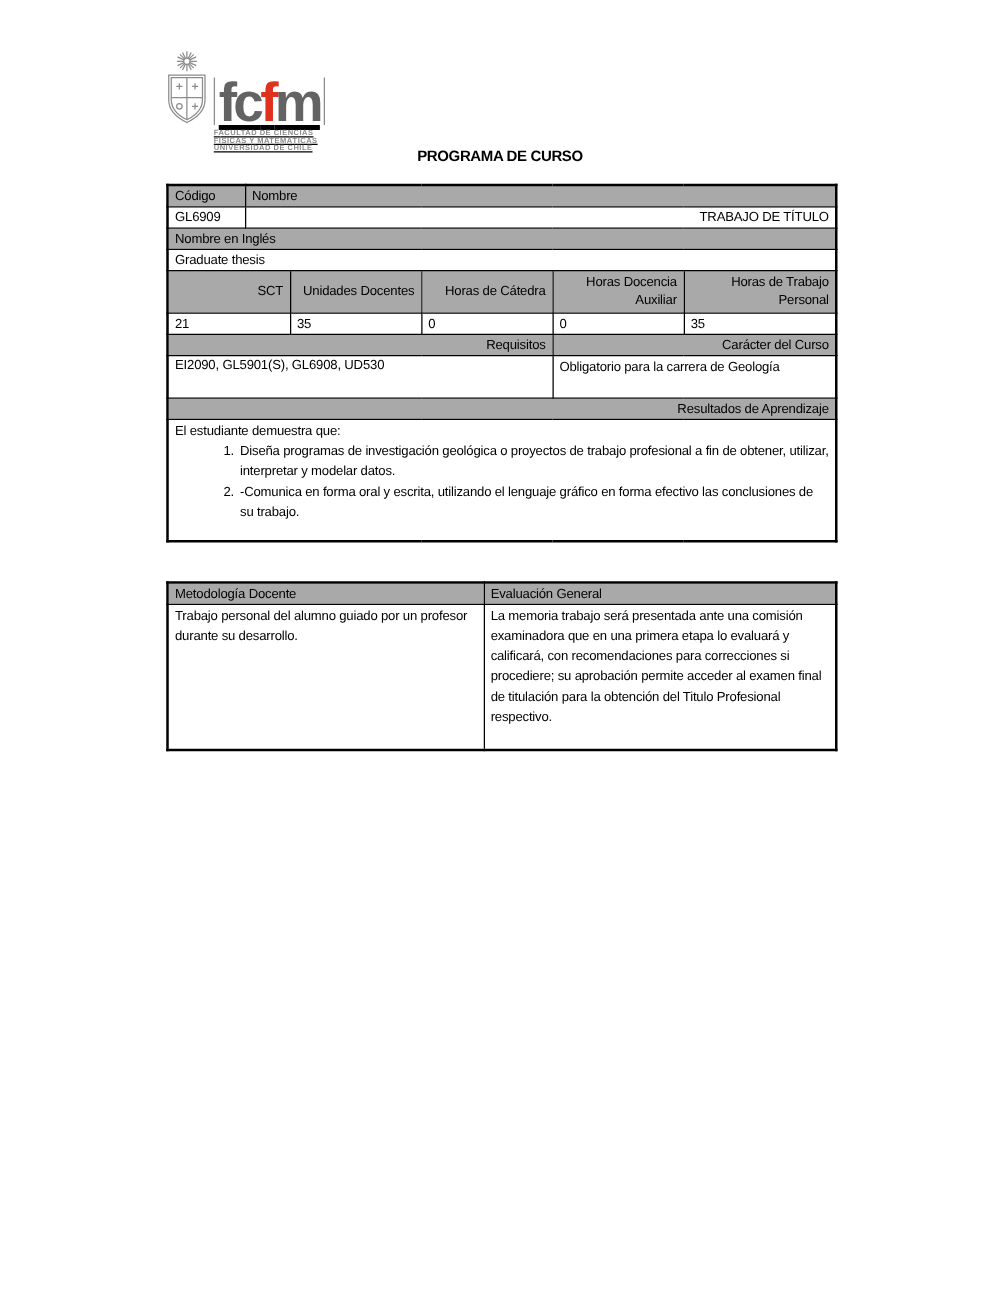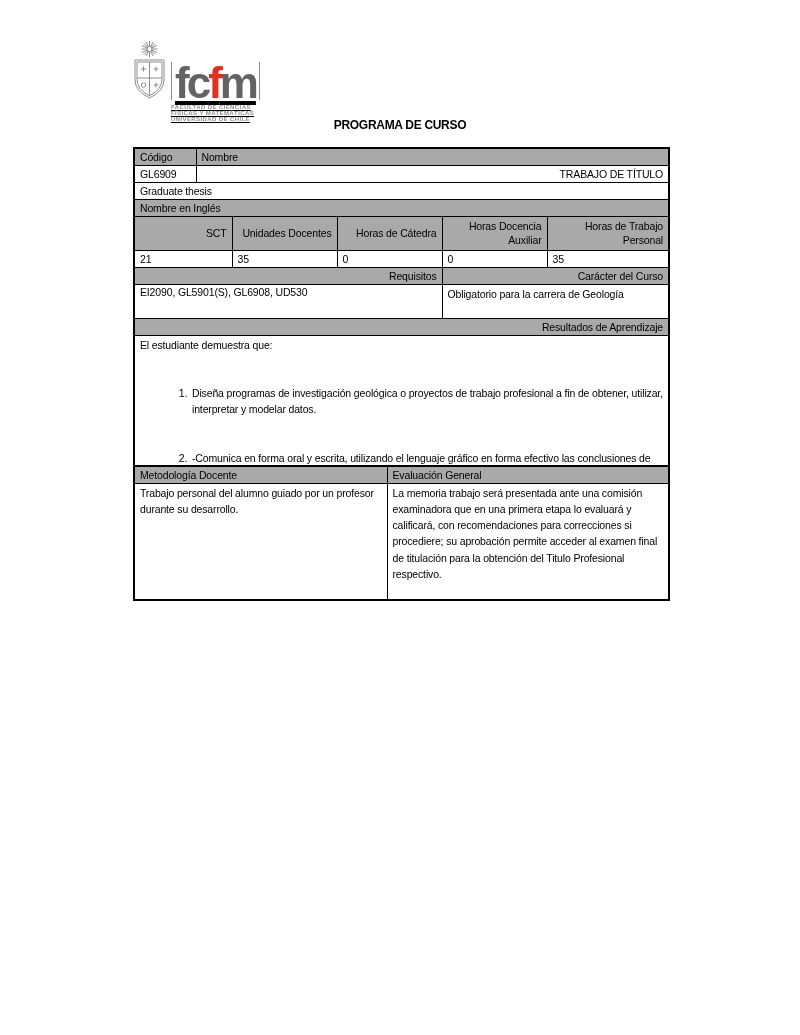--- a/index.html
+++ b/index.html
@@ -32,21 +32,21 @@
   .center{text-align:right;}
   .top{vertical-align:top;padding-top:1px;}
   .h17{height:17px;}
   .h34{height:34px;margin-top:36px;}
   .h98{height:98px;}
   .h131{height:117px;}
   .twoline{line-height:14.5px;}
   .wrap{line-height:16.3px;}
   .res-intro{line-height:16.5px;}
   ol{margin:0;padding:0 0 0 50px;}
-  li{padding-left:2px;line-height:16.3px;margin-top:32px;}
+  li{padding-left:2px;line-height:16.3px;}
 </style>
 </head>
 <body>
 
 <div class="page">
 
   <div class="logo">
     <svg width="37" height="62" viewBox="0 0 37 62">
       <g stroke="#8c8c8c" fill="none" stroke-width="1">
         <line x1="18.5" y1="1" x2="18.5" y2="17"></line>
@@ -96,24 +96,24 @@
     <tbody>
         <tr class="h17">
       <td class="gray">Código</td>
       <td class="gray" colspan="5">Nombre</td>
     </tr>
     <tr class="h17">
       <td>GL6909</td>
       <td class="center" colspan="5">TRABAJO DE TÍTULO</td>
     </tr>
     <tr class="h17">
-      <td colspan="6">Graduate thesis</td>
+      <td class="gray" colspan="6">Nombre en Inglés</td>
     </tr>
     <tr class="h17">
-      <td class="gray" colspan="6">Nombre en Inglés</td>
+      <td colspan="6">Graduate thesis</td>
     </tr>
     <tr class="h34">
       <td class="gray center twoline" colspan="2">SCT</td>
       <td class="gray center twoline">Unidades Docentes</td>
       <td class="gray center twoline">Horas de Cátedra</td>
       <td class="gray center twoline">Horas Docencia Auxiliar</td>
       <td class="gray center twoline">Horas de Trabajo Personal</td>
     </tr>
     <tr class="h17">
       <td colspan="2">21</td>

